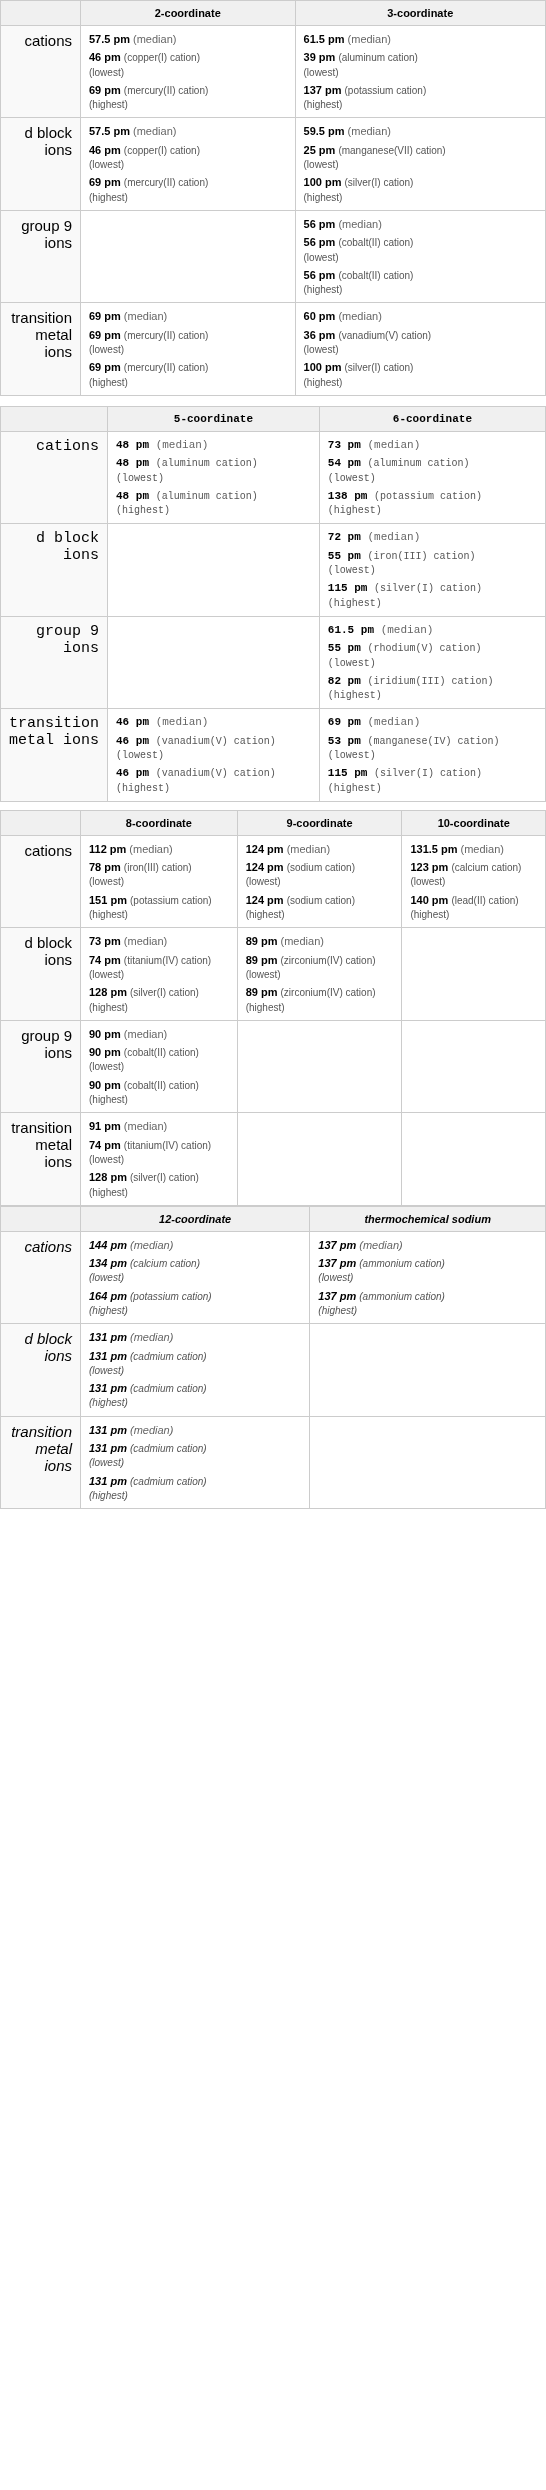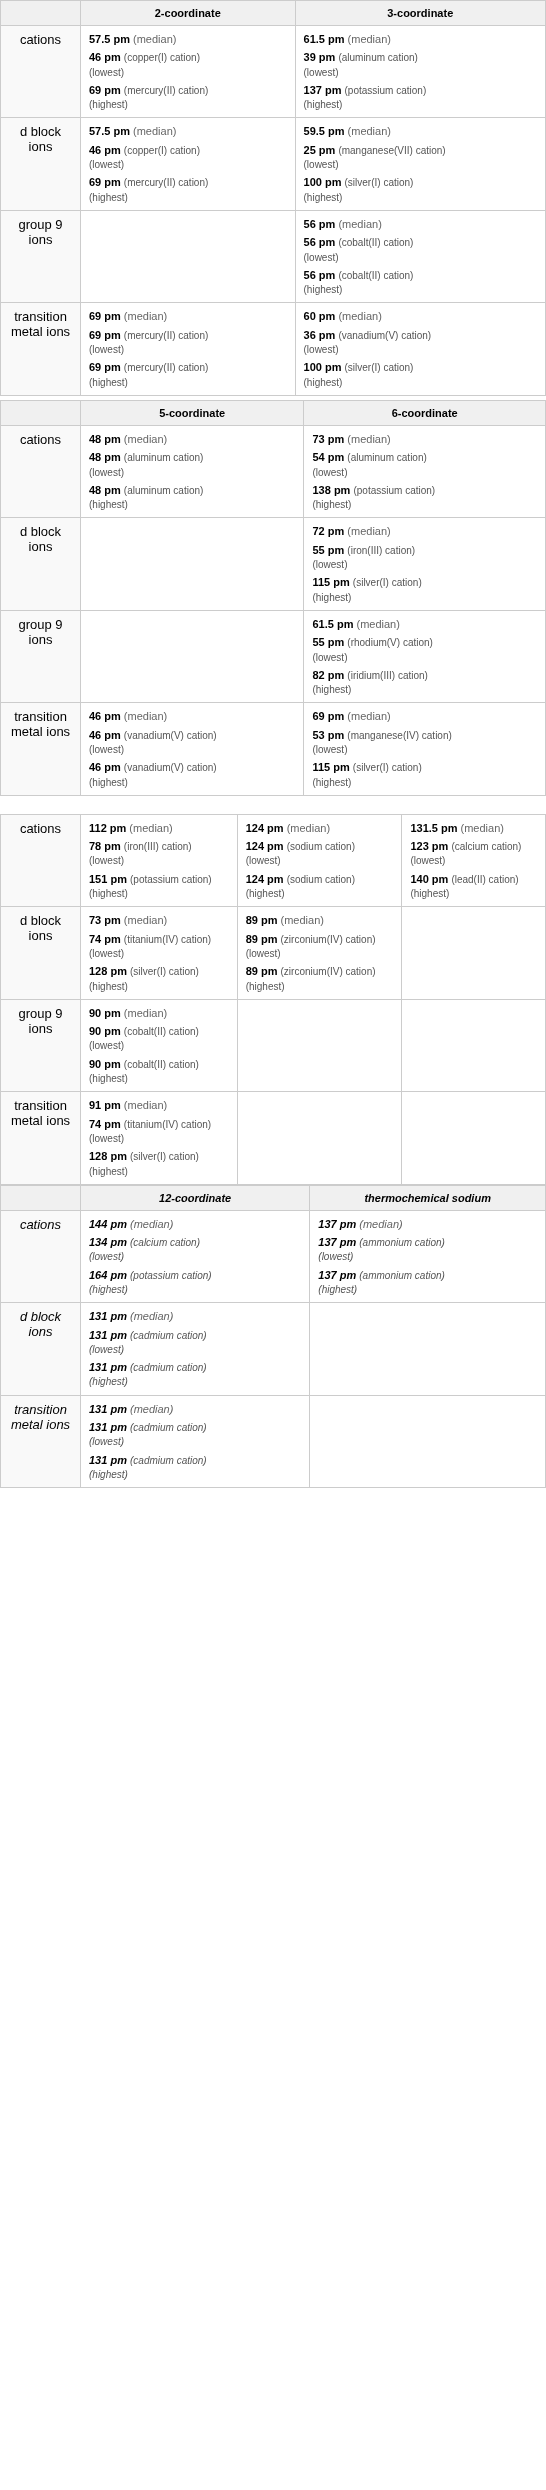--- a/index.html
+++ b/index.html
@@ -21,23 +21,23 @@
     }
     th {
       background: #f0f0f0;
       text-align: center;
       font-weight: bold;
       font-size: 11px;
     }
     td.row-header {
       background: #f9f9f9;
       font-weight: normal;
-      font-size: 13px;
+      font-size: 15px;
       width: 80px;
-      text-align: center;
+      text-align: right;
     }
     .cell-content {
       display: flex;
       flex-direction: column;
       gap: 4px;
     }
     .entry {
       font-size: 11px;
       line-height: 1.3;
     }
@@ -55,21 +55,21 @@
     }
     .median-tag {
       font-size: 11px;
       color: #666;
     }
   </style>
 </head>
 <body>
 
 <div id="app">
-    <div style="margin-bottom: 4px;">
+    <div style="margin-bottom: 10px;">
       <table>
         <tbody>
           <tr>
             <th></th>
             <th>2-coordinate</th>
             <th>3-coordinate</th>
           </tr>
           <tr>
             <td class="row-header">cations</td>
             <td>
@@ -163,21 +163,21 @@
                   </span>
                 </div>
                 <div class="entry"><span class="value">36 pm</span> <span class="label">(vanadium(V) cation)</span><br><span class="label">(lowest)</span></div>
                 <div class="entry"><span class="value">100 pm</span> <span class="label">(silver(I) cation)</span><br><span class="label">(highest)</span></div>
               </div>
             </td>
           </tr>
         </tbody>
       </table>
     </div>
-    <div style="margin-bottom: 18px;">
+    <div style="margin-bottom: 8px; font-family: Liberation Mono, monospace;">
       <table>
         <tbody>
           <tr>
             <th></th>
             <th>5-coordinate</th>
             <th>6-coordinate</th>
           </tr>
           <tr>
             <td class="row-header">cations</td>
             <td>
@@ -264,20 +264,26 @@
               </div>
             </td>
           </tr>
         </tbody>
       </table>
     </div>
     <div style="margin-bottom: 0px;">
       <table>
         <tbody>
           <tr>
+            <th></th>
+            <th>8-coordinate</th>
+            <th>9-coordinate</th>
+            <th>10-coordinate</th>
+          </tr>
+          <tr>
             <td class="row-header">cations</td>
             <td>
               <div class="cell-content">
                 <div class="entry">
                   <span class="median-line">
                     <span class="value">112 pm</span>
                     <span class="median-tag">&nbsp;(median)</span>
                   </span>
                 </div>
                 <div class="entry"><span class="value">78 pm</span> <span class="label">(iron(III) cation)</span><br><span class="label">(lowest)</span></div>

